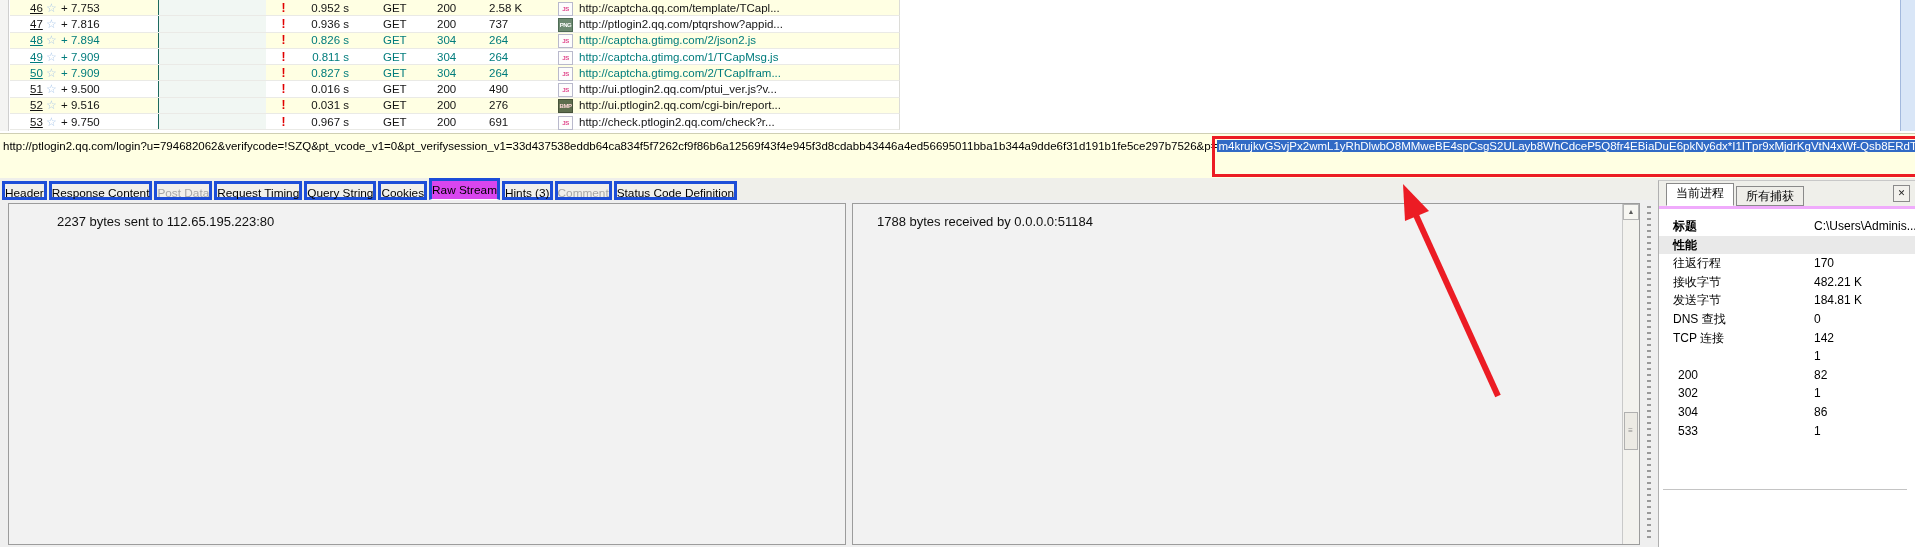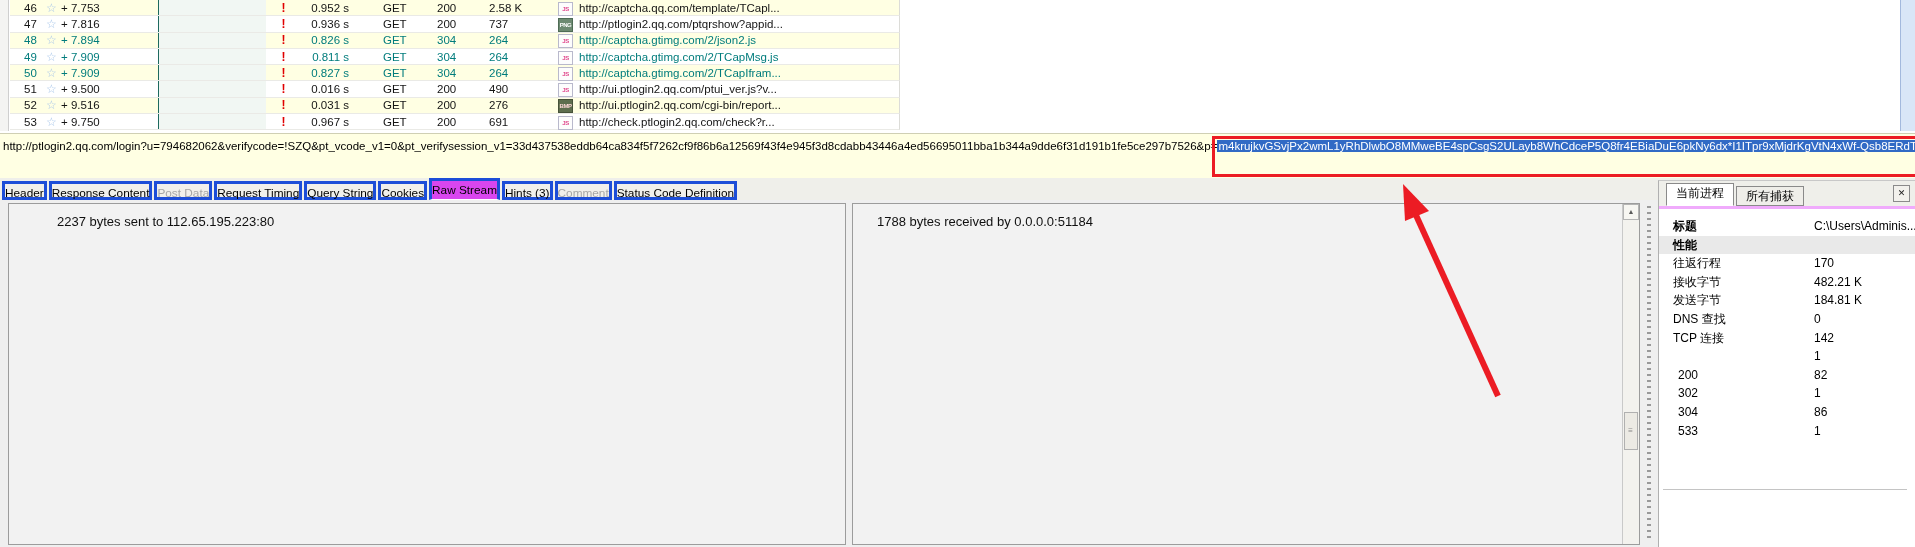--- a/index.html
+++ b/index.html
@@ -8,21 +8,21 @@
 
   
   .table-area { position:absolute; left:0; top:0; width:1915px; height:131px; background:#fff; }
   .left-gutter { position:absolute; left:0; top:0; width:9px; height:131px; background:#f4f4f2; border-right:1px solid #cfcfcf; }
   .rows-wrap { position:absolute; left:10px; top:0; }
   .t-row { width:890px; height:16.3px; display:flex; align-items:center; font-size:11.5px; line-height:14px;
            border-bottom:1px solid #eaeae6; border-right:1px solid #dcdcd8; color:#141414; }
   .t-row.base { background:#ffffe3; }
   .t-row.alt  { background:#ffffff; }
   .t-row.tone-teal { color:#007c7c; }
-  .c-num  { width:36px; padding-left:14px; }
+  .c-num  { width:36px; padding-left:20px;text-decoration:underline; }
   .c-star { width:15px; color:#a9c7ea; font-size:12px; }
   .c-off  { width:40px; }
   .c-gap1 { width:57px; }
   .c-tl   { width:108px; height:100%; background:#f1f7f3; border-left:1px solid #1d6a5e; }
   .c-err  { width:35px; text-align:center; color:#e00000; font-weight:bold; font-size:12px; }
   .c-dur  { width:48px; text-align:right; }
   .c-gap2 { width:34px; } .c-gap3 { width:26px; } .c-gap4 { width:28px; } .c-gap5 { width:26px; } .c-gapi { width:6px; }
   .c-met  { width:28px; } .c-sta { width:24px; } .c-size { width:42px; }
   .c-icon { width:16px; height:12px; position:relative; }
   .c-icon::before { position:absolute; left:1px; top:0; width:13px; height:12px; font-size:6px; font-weight:bold;
@@ -164,21 +164,21 @@
         <span class="c-dur">0.811 s</span>
         <span class="c-gap2"></span>
         <span class="c-met">GET</span>
         <span class="c-gap3"></span>
         <span class="c-sta">304</span>
         <span class="c-gap4"></span>
         <span class="c-size">264</span>
         <span class="c-gap5"></span>
         <span class="c-icon"></span>
         <span class="c-gapi"></span>
-        <span class="c-url">http://captcha.gtimg.com/2/TCapMsg.js</span>
+        <span class="c-url">http://captcha.gtimg.com/1/TCapMsg.js</span>
       </div>
       <div class="t-row base tone-teal icon-js">
         <span class="c-num">50</span>
         <span class="c-star">☆</span>
         <span class="c-off">+ 7.909</span>
         <span class="c-gap1"></span>
         <span class="c-tl"></span>
         <span class="c-err">!</span>
         <span class="c-dur">0.827 s</span>
         <span class="c-gap2"></span>

